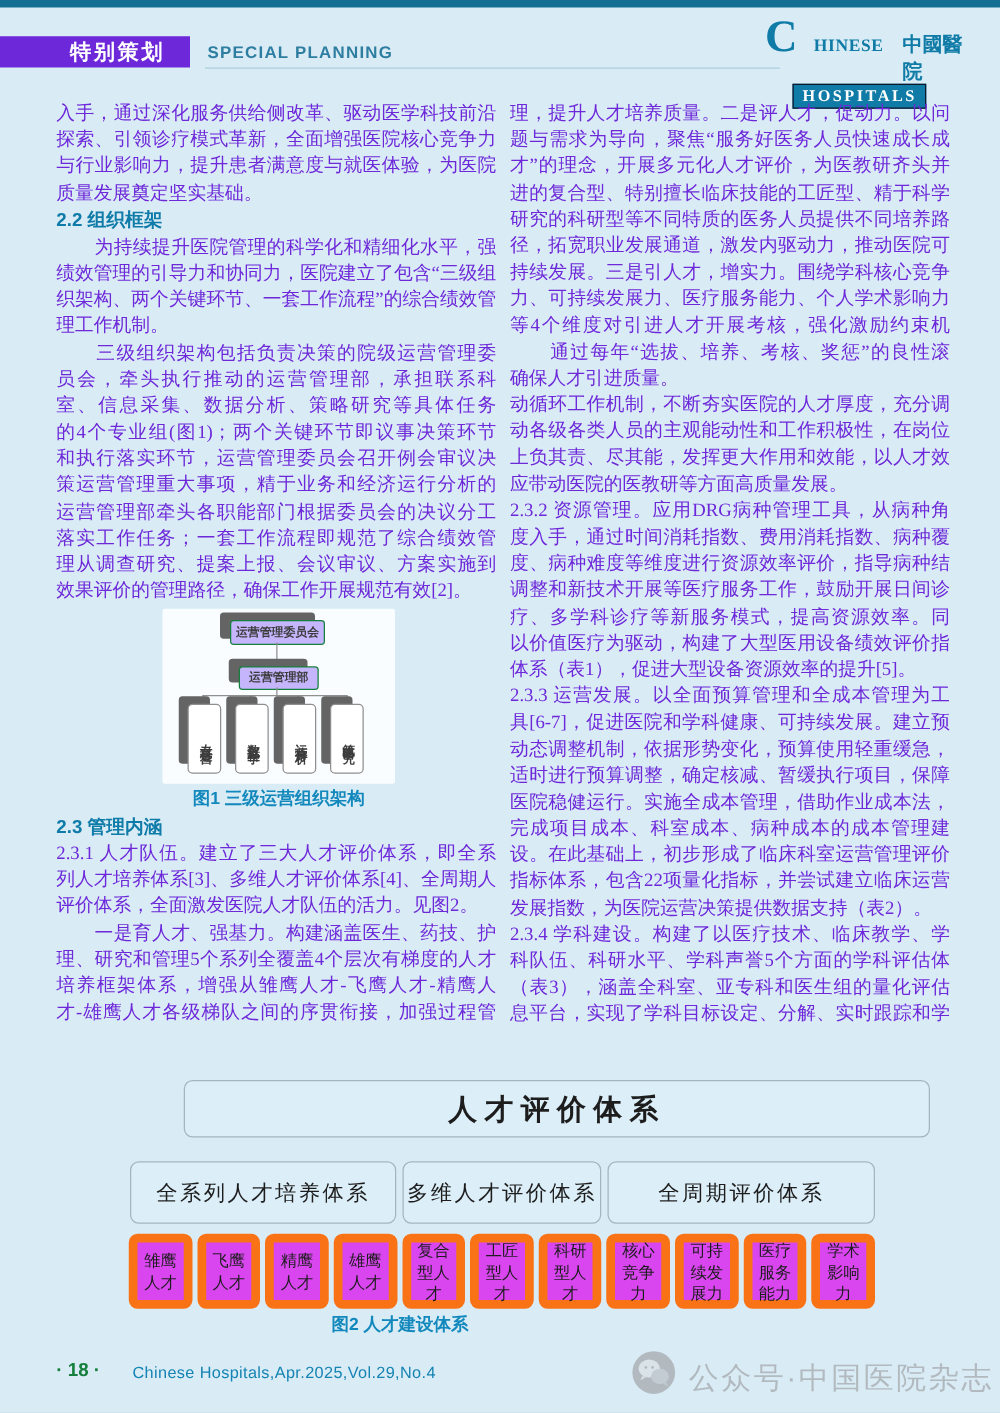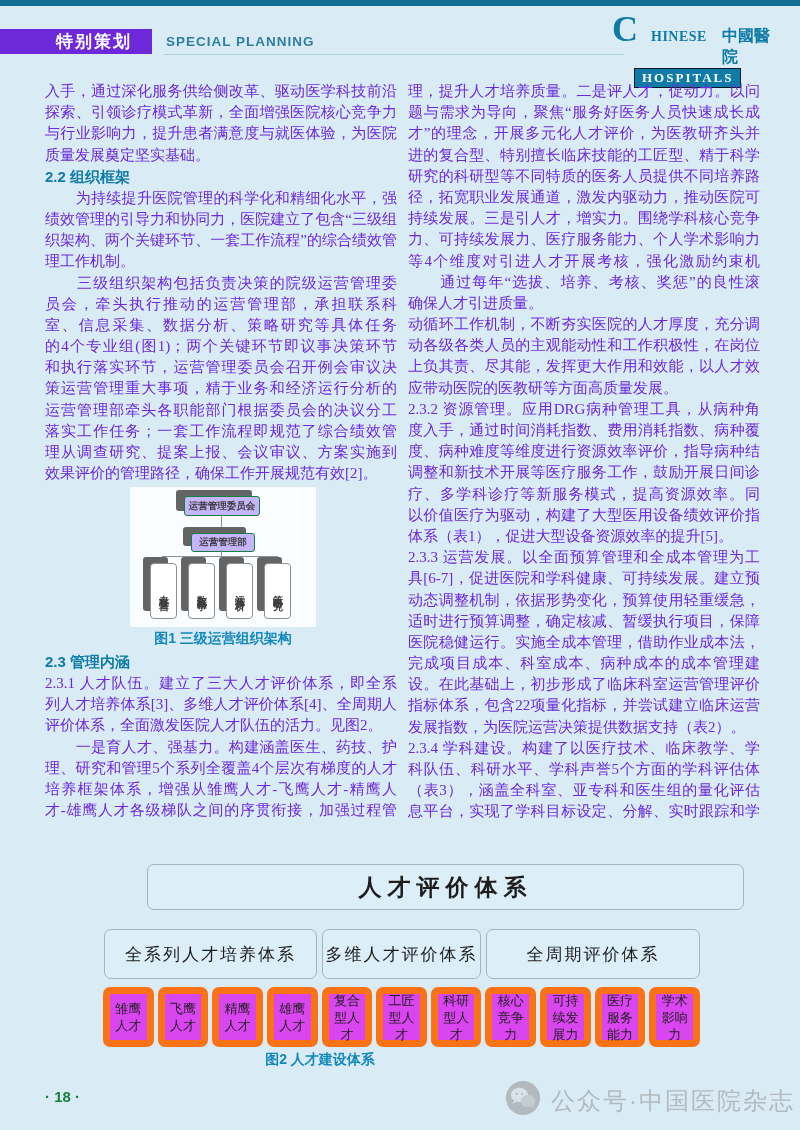--- a/index.html
+++ b/index.html
@@ -183,20 +183,21 @@
       <div class="f2small">工匠型人才</div>
       <div class="f2small">科研型人才</div>
       <div class="f2small">核心竞争力</div>
       <div class="f2small">可持续发展力</div>
       <div class="f2small">医疗服务能力</div>
       <div class="f2small">学术影响力</div>
     </div>
   <div class="figcap" style="left:0;top:1051px;width:640px;">图2  人才建设体系</div>
 
   <div class="pagenum">· 18 ·</div>
+  <div class="journal">Chinese Hospitals,Apr.2025,Vol.29,No.4</div>
   <div class="watermark">
     <span>
       <svg width="36" height="36" viewBox="0 0 40 40">
         <circle cx="20" cy="20" r="19" fill="#b2bac0"></circle>
         <ellipse cx="16" cy="16.5" rx="9.5" ry="8" fill="#d9e3e8"></ellipse>
         <path d="M10 23 L8 27 L13 24 Z" fill="#d9e3e8"></path>
         <ellipse cx="25.5" cy="23.5" rx="8" ry="6.8" fill="#c3ccd2"></ellipse>
         <path d="M31 29 L33 32.5 L28.5 30 Z" fill="#c3ccd2"></path>
         <circle cx="13" cy="15.5" r="1.2" fill="#b2bac0"></circle>
         <circle cx="19" cy="15.5" r="1.2" fill="#b2bac0"></circle>

